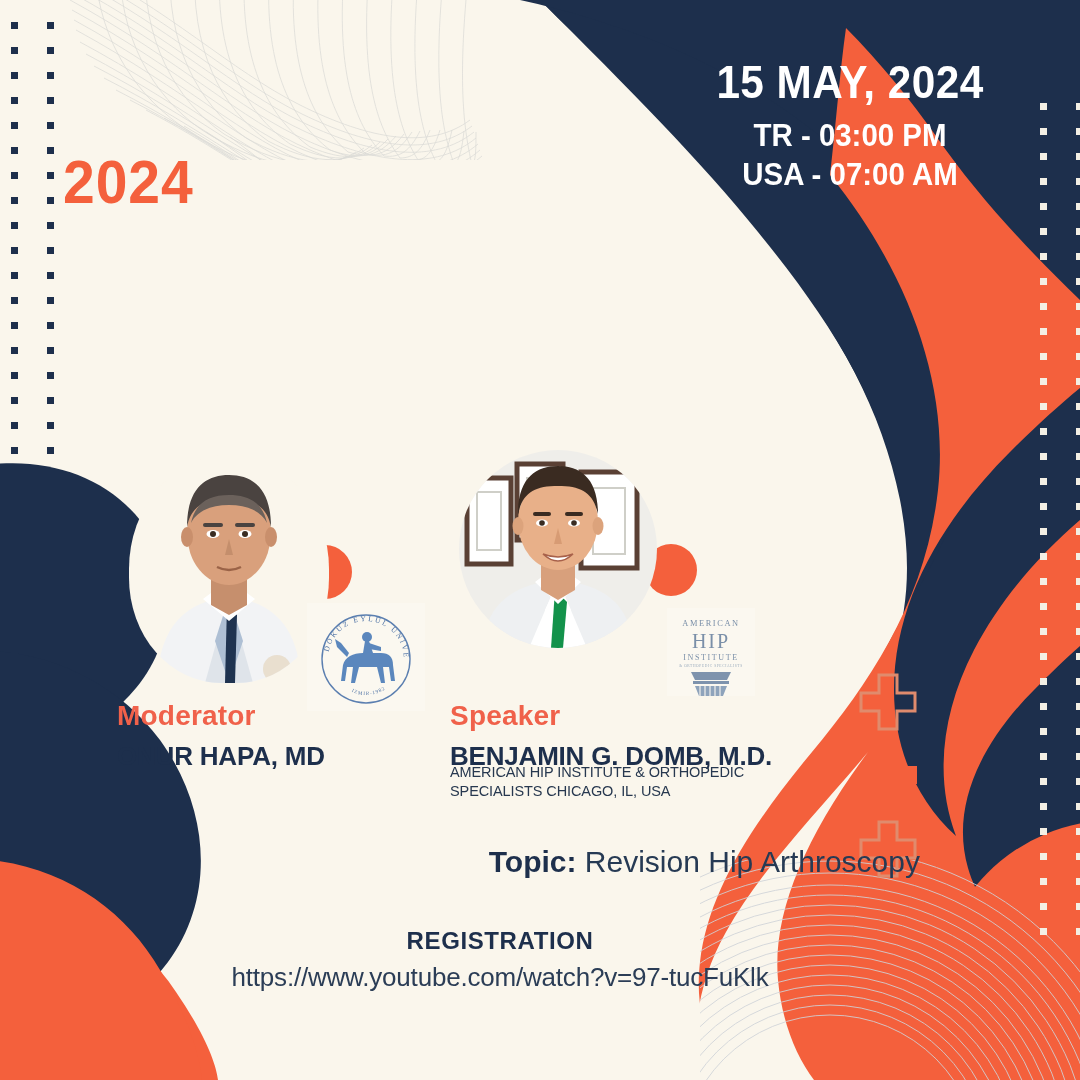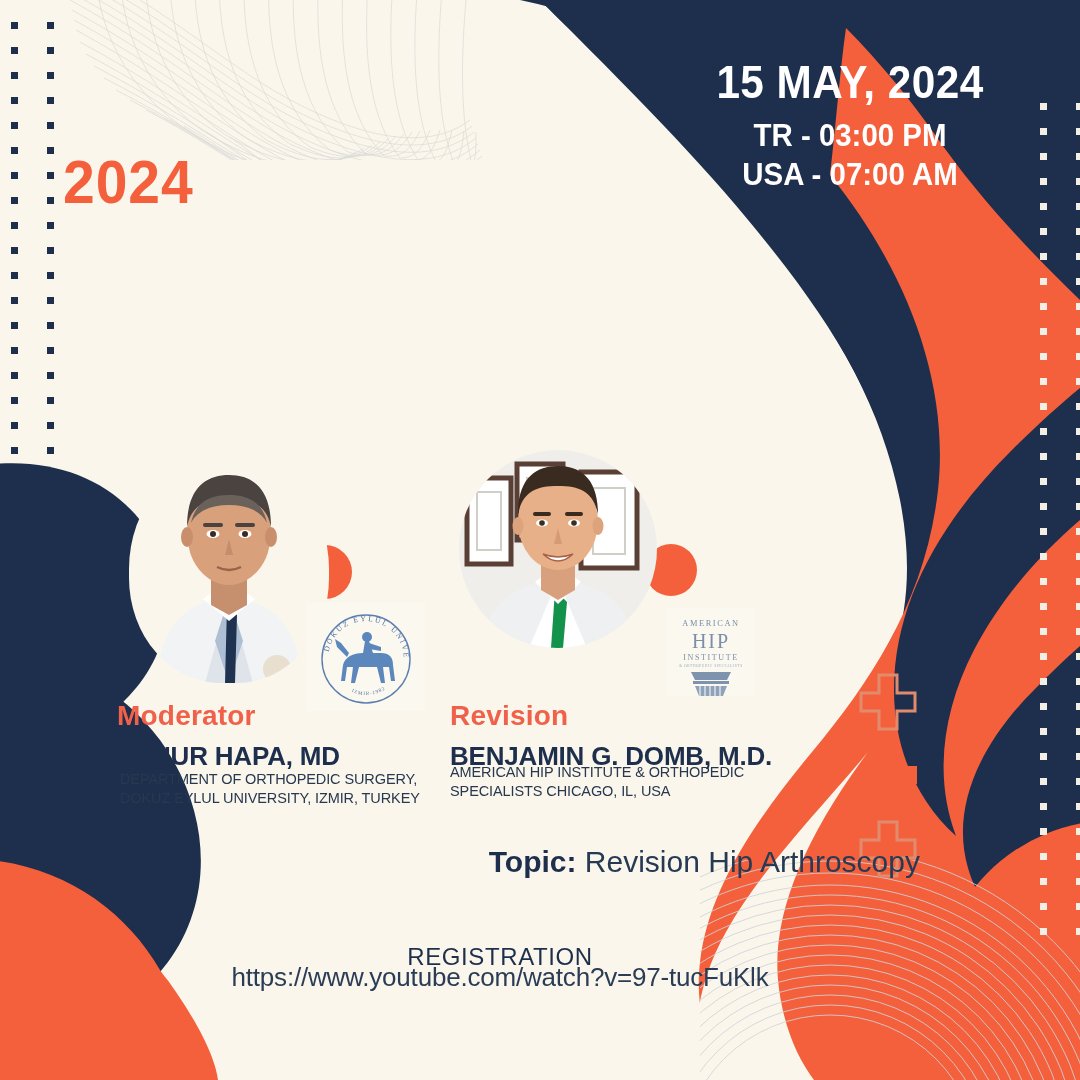--- a/index.html
+++ b/index.html
@@ -67,21 +67,21 @@
   .role{
     position:absolute;font-size:28px;font-weight:700;color:#f0614a;z-index:6;
     letter-spacing:.2px;
   }
   #role-mod{left:117px;top:700px;}
   #role-spk{left:450px;top:700px;}
   .person-name{
     position:absolute;font-size:26px;font-weight:700;color:#1d2f4c;z-index:6;
     letter-spacing:-.2px;white-space:nowrap;
   }
-  #name-mod{left:132px;top:741px;text-align:center;}
+  #name-mod{left:117px;top:741px;text-align:center;}
   #name-spk{left:450px;top:741px;}
   .person-aff{
     position:absolute;font-size:14.5px;color:#27384f;z-index:6;line-height:1.28;
     white-space:pre-line;letter-spacing:-.1px;
   }
   #aff-mod{left:120px;top:770px;}
   #aff-spk{left:450px;top:763px;}
 
   
   .cross{position:absolute;z-index:6;}
@@ -90,21 +90,21 @@
   #cross-3{left:857px;top:818px;}
 
   
   #topic{
     position:absolute;left:0;top:845px;width:920px;text-align:right;z-index:6;
     font-size:30px;color:#263a54;
   }
   #topic b{font-weight:700;color:#1d2f4c;}
   #registration{
     position:absolute;left:0;top:927px;width:1000px;text-align:center;z-index:6;
-    font-size:24px;font-weight:400;color:#1d2f4c;letter-spacing:.6px;margin-top:16px;
+    font-size:24px;font-weight:700;color:#1d2f4c;letter-spacing:.6px;
   }
   #reg-url{
     position:absolute;left:0;top:962px;width:1000px;text-align:center;z-index:6;
     font-size:26px;color:#2b3d56;letter-spacing:-.2px;
   }
 </style>
 </head>
 <body>
 
 <div id="poster">
@@ -592,24 +592,22 @@
           <line x1="38" y1="78" x2="38" y2="88"></line>
         <line x1="43" y1="78" x2="43" y2="88"></line>
           <line x1="48" y1="78" x2="48" y2="88"></line>
         <line x1="53" y1="78" x2="53" y2="88"></line>
       </g>
     </svg>
   </div>
 
   <div class="role" id="role-mod">Moderator</div>
   <div class="person-name" id="name-mod">ONUR HAPA, MD</div>
-  <div class="person-aff" id="aff-mod">DEPARTMENT OF ORTHOPEDIC SURGERY,
-DOKUZ EYLUL UNIVERSITY, IZMIR, TURKEY</div>
-
-  <div class="role" id="role-spk">Revision</div>
+
+  <div class="role" id="role-spk">Speaker</div>
   <div class="person-name" id="name-spk">BENJAMIN G. DOMB, M.D.</div>
   <div class="person-aff" id="aff-spk">AMERICAN HIP INSTITUTE &amp; ORTHOPEDIC
 SPECIALISTS CHICAGO, IL, USA</div>
 
   <div class="cross" id="cross-1">
     <svg width="62" height="62" viewBox="0 0 62 62">
       <path d="M22 4 H40 V22 H58 V40 H40 V58 H22 V40 H4 V22 H22 Z" fill="none" stroke="#e08b6d" stroke-width="3"></path>
     </svg>
   </div>
   <div class="cross" id="cross-2">

